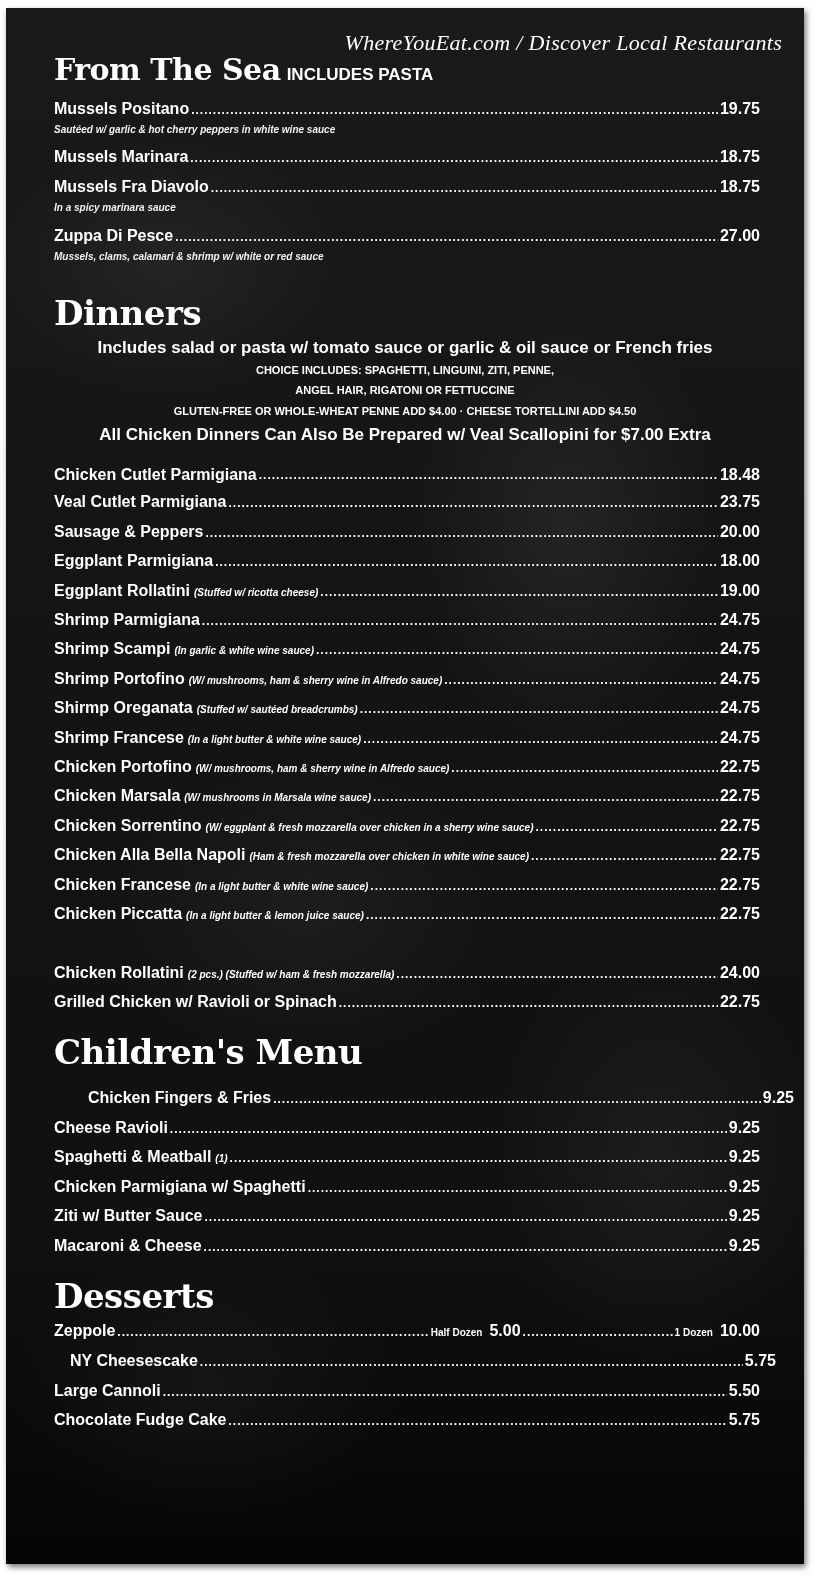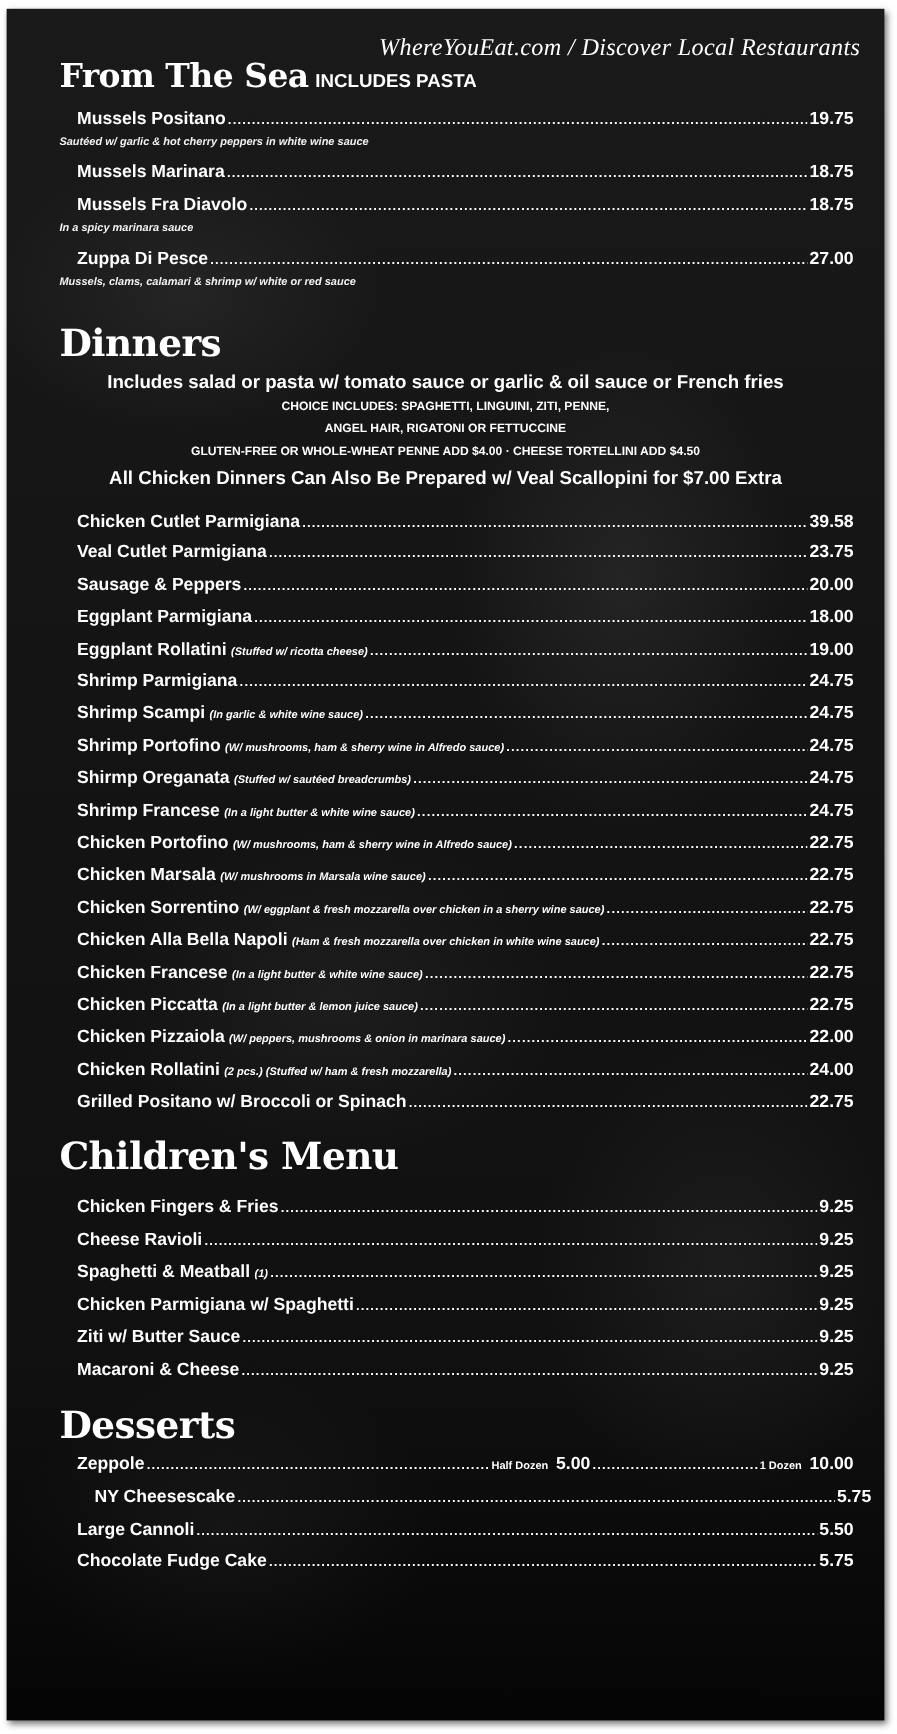--- a/index.html
+++ b/index.html
@@ -25,21 +25,21 @@
   .sec-title {
     position:absolute; left:48px;
     font-family:"DejaVu Serif", serif; font-weight:bold;
     font-size:30px; letter-spacing:-0.5px; color:#ffffff;text-align:right;
   }
   .sec-title .sub {
     font-family:"Liberation Sans", sans-serif; font-size:17px; font-weight:bold;
     letter-spacing:0; margin-left:6px;
   }
   .row {
-    position:absolute; left:64px; width:706px;
+    position:absolute; left:48px; width:706px;
     display:flex; align-items:baseline; font-weight:bold; font-size:16px;
     white-space:nowrap; height:22px;
   }
   .row .name { flex:0 0 auto; }
   .row .note { font-style:italic; font-weight:bold; font-size:10px; margin-left:4px; flex:0 0 auto; }
   .row .dots {
     flex:1 1 auto; overflow:hidden; margin:0 2px;
     font-weight:bold; font-size:12px; letter-spacing:1px;
   }
   .row .dots::before { content:"........................................................................................................................................................................................................................................................"; }
@@ -95,21 +95,21 @@
 
   <div class="center" style="top:356px; font-size:11px;">CHOICE INCLUDES: SPAGHETTI, LINGUINI, ZITI, PENNE,</div>
   <div class="center" style="top:330px; font-size:17px;">Includes salad or pasta w/ tomato sauce or garlic &amp; oil sauce or French fries</div>
   <div class="center" style="top:376px; font-size:11px;">ANGEL HAIR, RIGATONI OR FETTUCCINE</div>
   <div class="center" style="top:397px; font-size:11px;">GLUTEN-FREE OR WHOLE-WHEAT PENNE ADD $4.00 · CHEESE TORTELLINI ADD $4.50</div>
   <div class="center" style="top:417px; font-size:17px;">All Chicken Dinners Can Also Be Prepared w/ Veal Scallopini for $7.00 Extra</div>
 
   <div class="row" style="top: 456px; align-items: center;">
       <span class="name">Chicken Cutlet Parmigiana</span>
       <span class="dots"></span>
-      <span class="price">39.58</span>
+      <span class="price">18.48</span>
     </div>
     <div class="row" style="top: 485.4px;">
       <span class="name">Veal Cutlet Parmigiana</span>
       <span class="dots"></span>
       <span class="price">23.75</span>
     </div>
     <div class="row" style="top: 514.8px;">
       <span class="name">Sausage &amp; Peppers</span>
       <span class="dots"></span>
       <span class="price">20.00</span>
@@ -183,41 +183,35 @@
       <span class="note">(In a light butter &amp; white wine sauce)</span>
       <span class="dots"></span>
       <span class="price">22.75</span>
     </div>
     <div class="row" style="top: 897px;">
       <span class="name">Chicken Piccatta</span>
       <span class="note">(In a light butter &amp; lemon juice sauce)</span>
       <span class="dots"></span>
       <span class="price">22.75</span>
     </div>
-    <div class="row" style="top: 926.4px;">
-      <span class="name">Chicken Pizzaiola</span>
-      <span class="note">(W/ peppers, mushrooms &amp; onion in marinara sauce)</span>
-      <span class="dots"></span>
-      <span class="price">22.00</span>
-    </div>
     <div class="row" style="top: 955.8px;">
       <span class="name">Chicken Rollatini</span>
       <span class="note">(2 pcs.) (Stuffed w/ ham &amp; fresh mozzarella)</span>
       <span class="dots"></span>
       <span class="price">24.00</span>
     </div>
     <div class="row" style="top: 985.2px;">
-      <span class="name">Grilled Positano w/ Broccoli or Spinach</span>
+      <span class="name">Grilled Chicken w/ Ravioli or Spinach</span>
       <span class="dots"></span>
       <span class="price">22.75</span>
     </div>
     <div id="dinner-rows"></div>
 
   <div class="sec-title" style="top:1024px; font-size:34px;">Children's Menu</div>
-  <div class="row" style="top: 1081px;">
+  <div class="row" style="top: 1081px; margin-left: 34px;">
       <span class="name">Chicken Fingers &amp; Fries</span>
       <span class="dots"></span>
       <span class="price">9.25</span>
     </div>
     <div class="row" style="top: 1110.6px;">
       <span class="name">Cheese Ravioli</span>
       <span class="dots"></span>
       <span class="price">9.25</span>
     </div>
     <div class="row" style="top: 1140.2px;">

